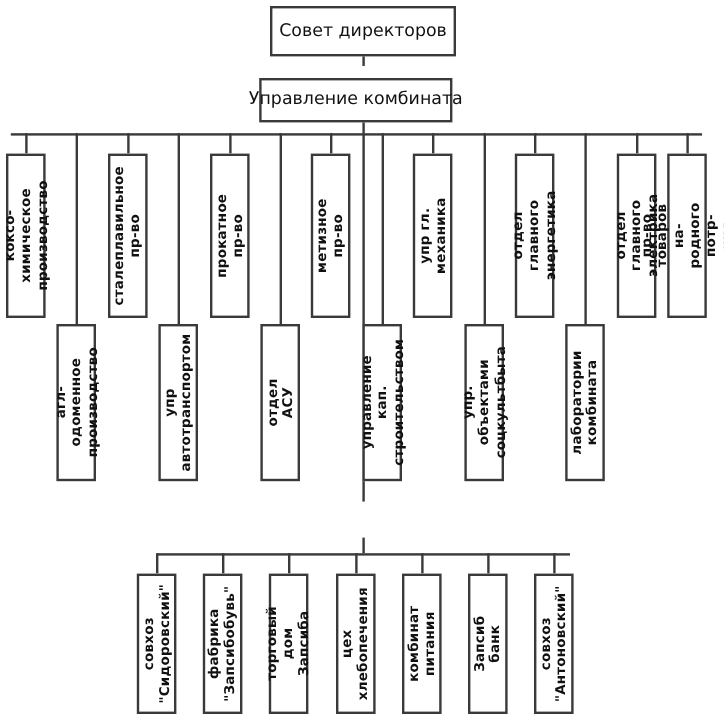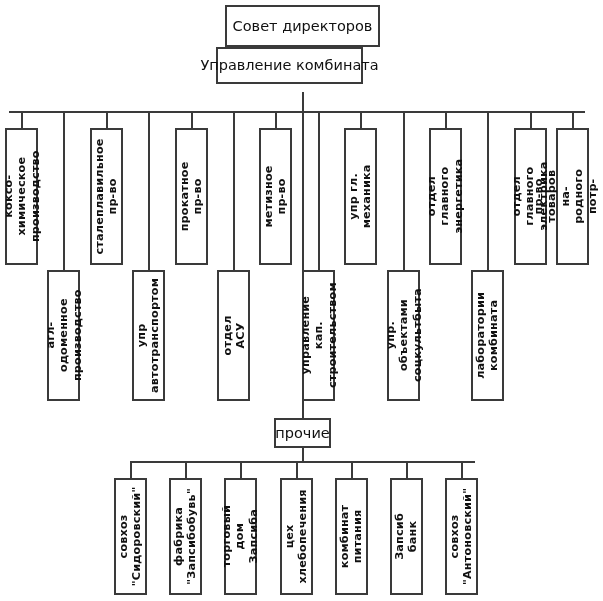--- a/index.html
+++ b/index.html
@@ -72,21 +72,21 @@
 <body>
 
 <div id="canvas">
 
   <div class="box h-box" style="left:225px;top:5px;width:155px;height:42px;">
     <span>Совет директоров</span>
   </div>
 
   <div class="ln-v" style="left:302px;top:35px;height:20px;"></div>
 
-  <div class="box h-box" style="left:216px;top:47px;width:147px;height:37px;align-items:center;">
+  <div class="box h-box" style="left:216px;top:65px;width:161px;height:37px;align-items:center;">
     <span>Управление комбината</span>
   </div>
 
   <div class="ln-v" style="left:302px;top:92px;height:19px;"></div>
 
   <div class="ln-h" style="left:9px;top:111px;width:576px;"></div>
 
   <div id="divisions-layer">
       <div class="ln-v" style="left: 20.5px; top: 111px; height: 17px;"></div>
       <div class="box v-box" style="left: 5px; top: 128px; width: 33px; height: 137px;">
@@ -151,23 +151,20 @@
       </div>
       <div class="ln-v" style="left: 571.5px; top: 111px; height: 17px;"></div>
       <div class="box v-box" style="left: 556px; top: 128px; width: 33px; height: 137px;">
         <span class="vtext" style="width: 127px;">пр-во товаров на-
 родного потр-ния</span>
       </div>
     </div>
 
   <div class="ln-v" style="left:302px;top:111px;height:307px;"></div>
 
-  <div class="box h-box" style="left:274px;top:418px;width:57px;height:30px;">
-    <span>прочие</span>
-  </div>
 
   <div class="ln-v" style="left:302px;top:448px;height:13px;"></div>
 
   <div class="ln-h" style="left:131px;top:461px;width:344px;"></div>
 
   <div id="others-layer">
       <div class="ln-v" style="left: 129.5px; top: 461px; height: 17px;"></div>
       <div class="box v-box" style="left: 114px; top: 478px; width: 33px; height: 117px;">
         <span class="vtext" style="width: 109px;">совхоз
 "Сидоровский"</span>

